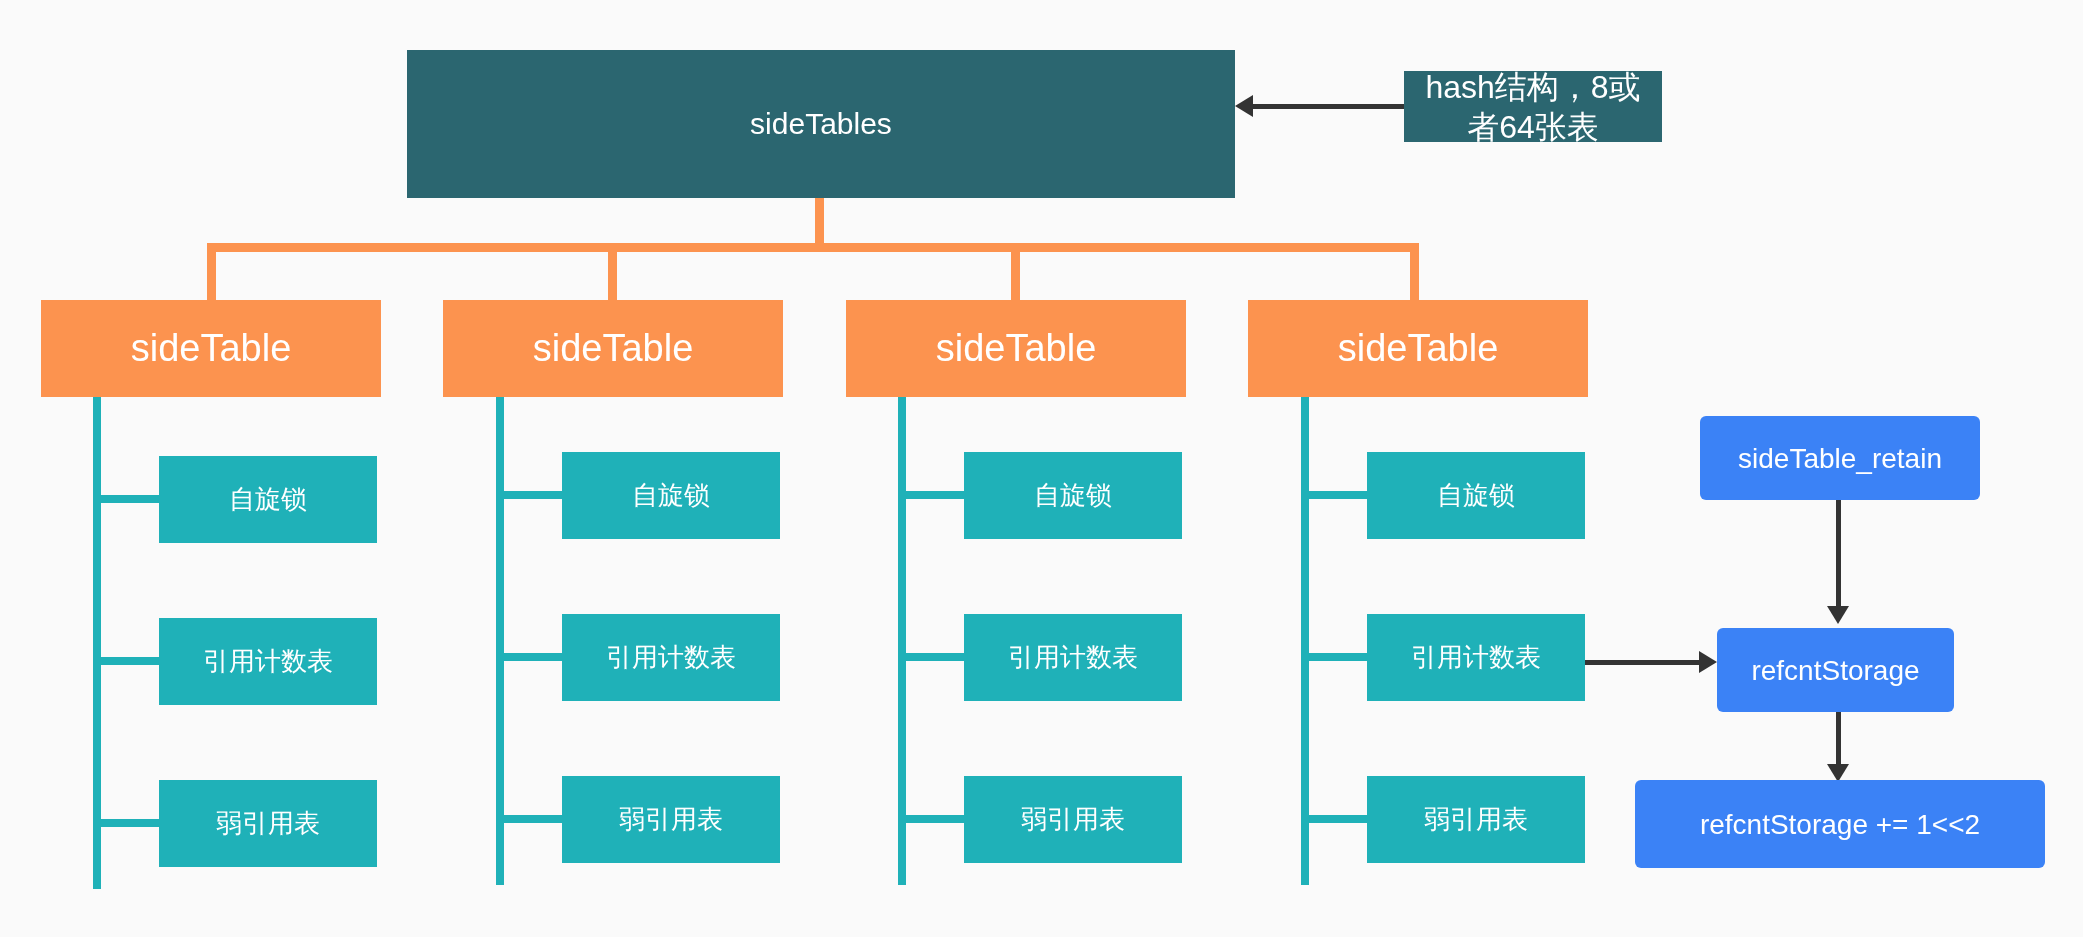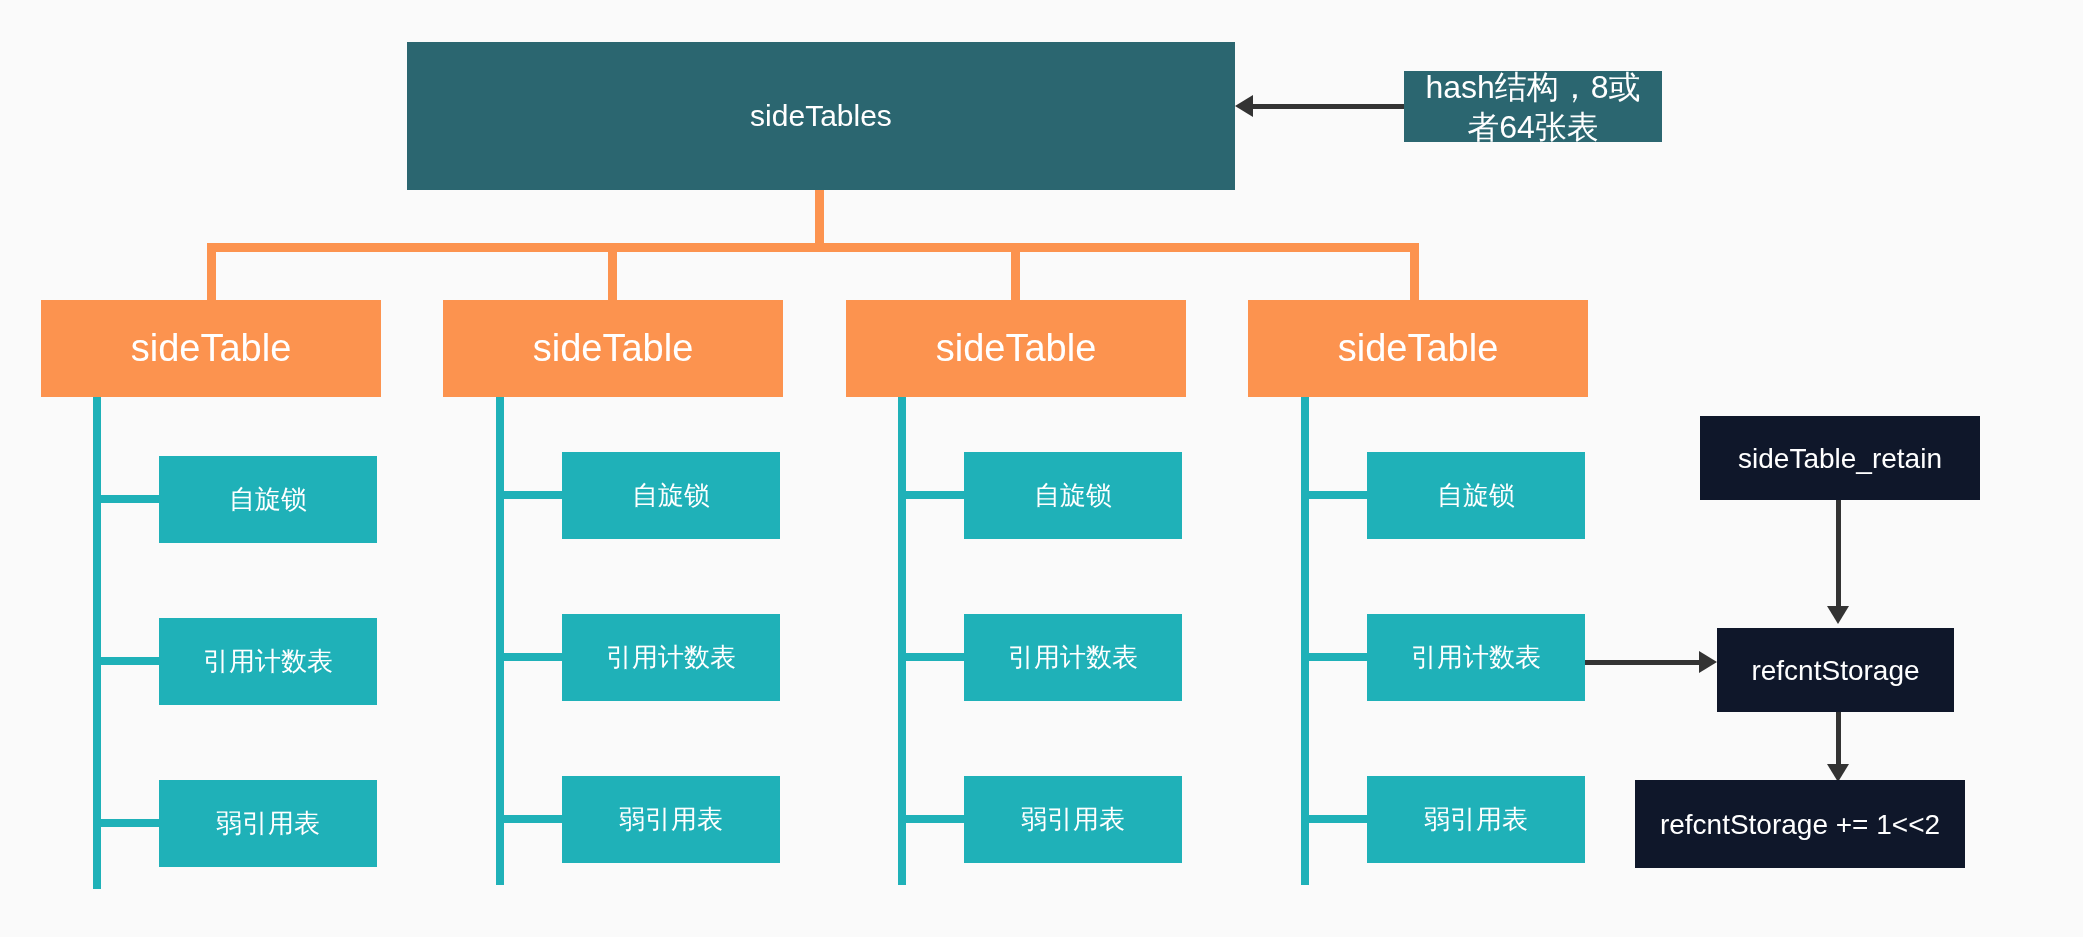--- a/index.html
+++ b/index.html
@@ -23,37 +23,39 @@
     justify-content: center;
     text-align: center;
     color: #ffffff;
     line-height: 1.25;
     z-index: 5;
     white-space: pre-line;
   }
   .node-root {
     background: #2b6670;
     font-size: 30px;
+    margin-top: 8px;
   }
   .node-annot {
     background: #2b6670;
     font-size: 32px;
     padding: 4px 6px;
   }
   .node-table {
     background: #fc934f;
     font-size: 38px;
   }
   .node-leaf {
     background: #1fb1b8;
     font-size: 26px;
   }
   .node-side {
-    background: #0f172a;
+    background: #3b82f6;
     font-size: 28px;
+    border-radius: 6px;
   }
   
   .conn {
     position: absolute;
     z-index: 1;
   }
   .c-orange { background: #fc934f; }
   .c-teal   { background: #1fb1b8; }
   .c-black  { background: #333333; }
 
@@ -142,15 +144,15 @@
   <div class="arrowhead arrow-down" style="left:1827px; top:606px;"></div>
 
   <div class="node node-side" style="left:1717px; top:620px; width:237px; height:84px;margin-top:8px;">refcntStorage</div>
 
   <div class="conn c-black" style="left:1585px; top:660px; width:114px; height:5px;"></div>
   <div class="arrowhead arrow-right" style="left:1699px; top:651px;"></div>
 
   <div class="conn c-black" style="left:1836px; top:704px; width:5px; height:68px;"></div>
   <div class="arrowhead arrow-down" style="left:1827px; top:764px;"></div>
 
-  <div class="node node-side" style="left:1635px; top:780px; width:330px; height:88px;">refcntStorage += 1&lt;&lt;2</div>
+  <div class="node node-side" style="left:1635px; top:780px; width:410px; height:88px;">refcntStorage += 1&lt;&lt;2</div>
 
 </div>
 
 </body></html>

